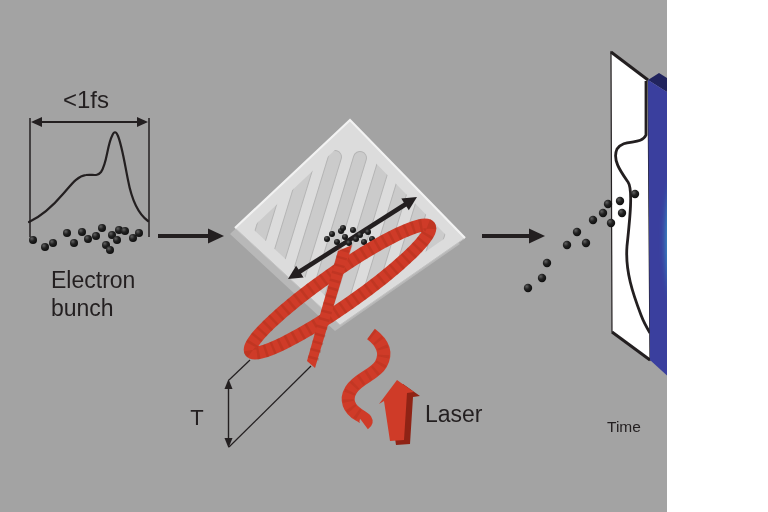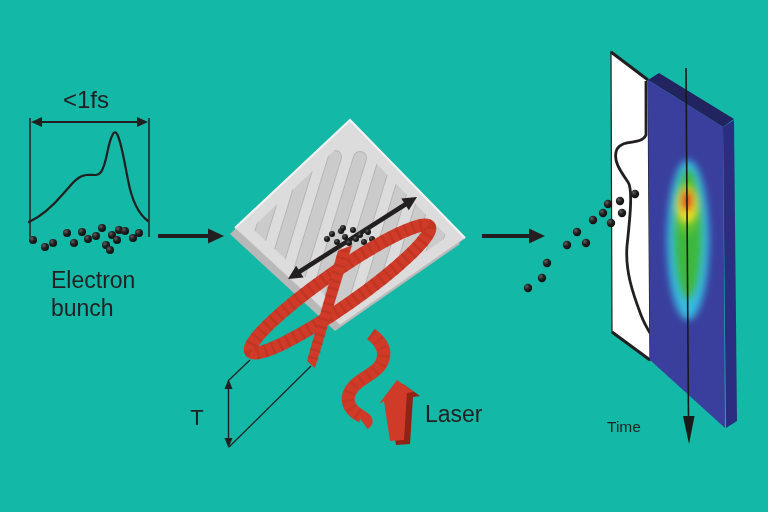--- a/index.html
+++ b/index.html
@@ -1,16 +1,16 @@
 <!DOCTYPE html>
 <html><head>
 <meta charset="utf-8">
 <style>
   html,body{margin:0;padding:0;background:#ffffff;}
-  .stage{width:768px;height:512px;position:relative;background:#14b8a6;overflow:hidden;}
+  .stage{width:667px;height:512px;position:relative;background:#a3a3a3;overflow:hidden;}
   svg{display:block;}
   text{font-family:"Liberation Sans","DejaVu Sans",sans-serif;fill:#231f20;}
   .cap{font-size:23px;}
   .small{font-size:15.5px;}
   .dur{font-size:24px;}
   .tlab{font-size:22px;}
 </style>
 </head>
 <body>
 

